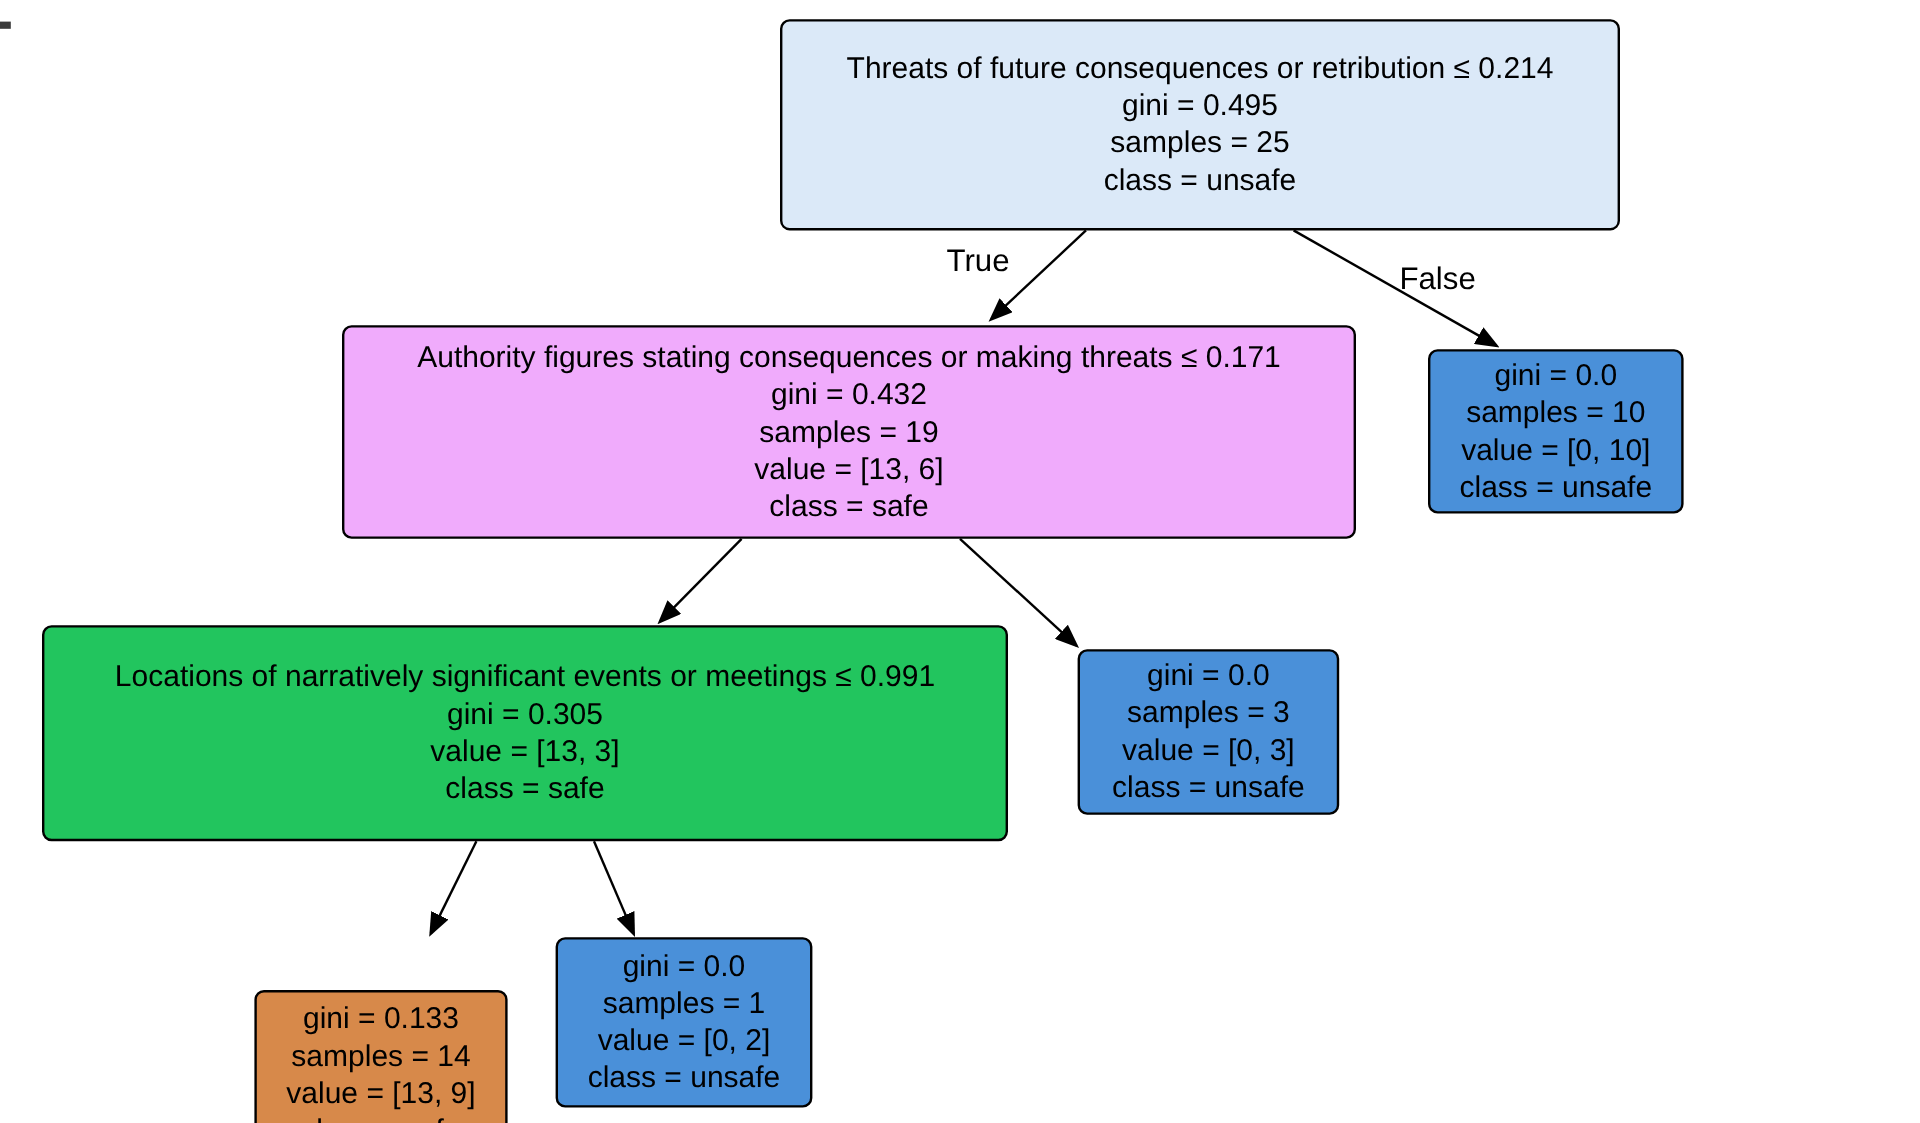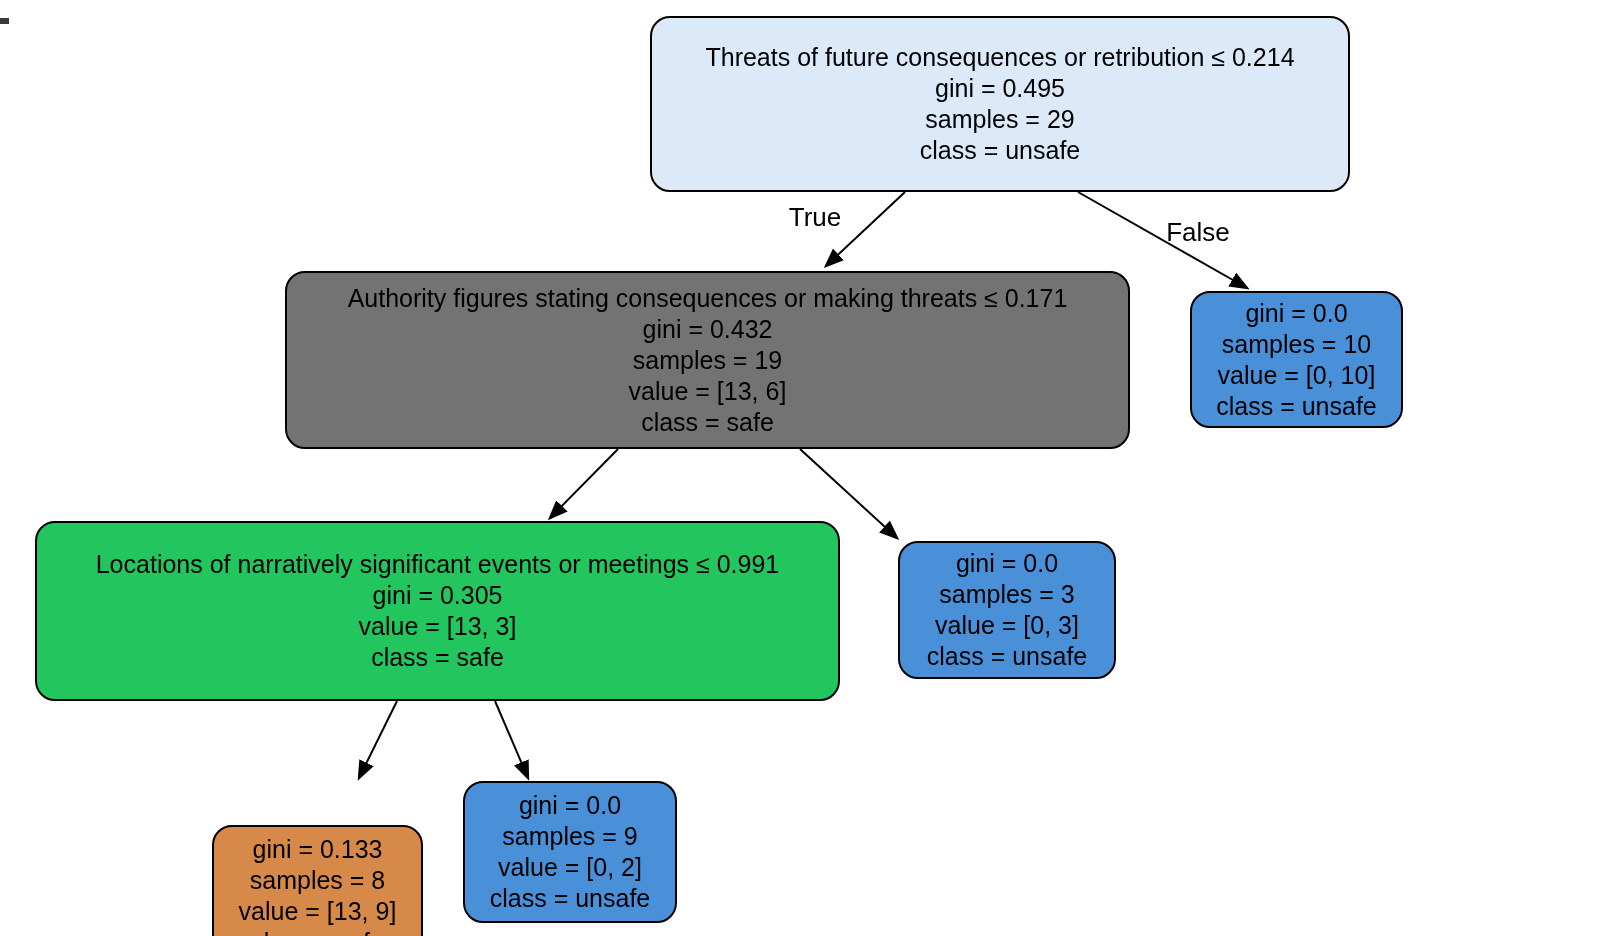--- a/index.html
+++ b/index.html
@@ -28,36 +28,36 @@
   .edges text {
     font-family: "Liberation Sans", "DejaVu Sans", sans-serif;
     font-size: 26px;
     fill: #000000;
     text-anchor: middle;
   }
   .node {
     position: absolute;
     box-sizing: border-box;
     border: 2px solid #000000;
-    border-radius: 20px;
+    border-radius: 8px;
     display: flex;
     flex-direction: column;
     justify-content: center;
     padding: 0 12px;
     color: #000000;
     font-size: 25px;
     line-height: 31px;
   }
   .node .line {
     text-align: center;
     white-space: nowrap;
   }
   
   .n-root { left: 650px;  top: 16px;  width: 700px; height: 176px; background: #dbe9f8; }
-  .n-l    { left: 285px;  top: 271px; width: 845px; height: 178px; background: #737373; }
+  .n-l    { left: 285px;  top: 271px; width: 845px; height: 178px; background: #f0abfc; }
   .n-r    { left: 1190px; top: 291px; width: 213px; height: 137px; background: #4a90d9; }
   .n-ll   { left: 35px;   top: 521px; width: 805px; height: 180px; background: #22c55e; }
   .n-lr   { left: 898px;  top: 541px; width: 218px; height: 138px; background: #4a90d9; }
   .n-lll  { left: 212px;  top: 825px; width: 211px; height: 142px; background: #d7894a; }
   .n-llr  { left: 463px;  top: 781px; width: 214px; height: 142px; background: #4a90d9; }
   .stray-mark {
     position: absolute;
     left: 0; top: 18px;
     width: 9px; height: 6px;
     background: #3a3a3a;
@@ -87,21 +87,21 @@
     <line x1="397" y1="701" x2="359" y2="778" marker-end="url(#arrowBig)"></line>
     <line x1="495" y1="701" x2="528" y2="778" marker-end="url(#arrowBig)"></line>
 
     <text x="815" y="226">True</text>
     <text x="1198" y="241">False</text>
   </svg>
 
   <div class="node n-root">
     <div class="line">Threats of future consequences or retribution ≤ 0.214</div>
     <div class="line">gini = 0.495</div>
-    <div class="line">samples = 29</div>
+    <div class="line">samples = 25</div>
     <div class="line">class = unsafe</div>
   </div>
 
   <div class="node n-l">
     <div class="line">Authority figures stating consequences or making threats ≤ 0.171</div>
     <div class="line">gini = 0.432</div>
     <div class="line">samples = 19</div>
     <div class="line">value = [13, 6]</div>
     <div class="line">class = safe</div>
   </div>
@@ -122,25 +122,25 @@
 
   <div class="node n-lr">
     <div class="line">gini = 0.0</div>
     <div class="line">samples = 3</div>
     <div class="line">value = [0, 3]</div>
     <div class="line">class = unsafe</div>
   </div>
 
   <div class="node n-lll">
     <div class="line">gini = 0.133</div>
-    <div class="line">samples = 8</div>
+    <div class="line">samples = 14</div>
     <div class="line">value = [13, 9]</div>
     <div class="line">class = safe</div>
   </div>
 
   <div class="node n-llr">
     <div class="line">gini = 0.0</div>
-    <div class="line">samples = 9</div>
+    <div class="line">samples = 1</div>
     <div class="line">value = [0, 2]</div>
     <div class="line">class = unsafe</div>
   </div>
 
 </div>
 
 </body></html>

